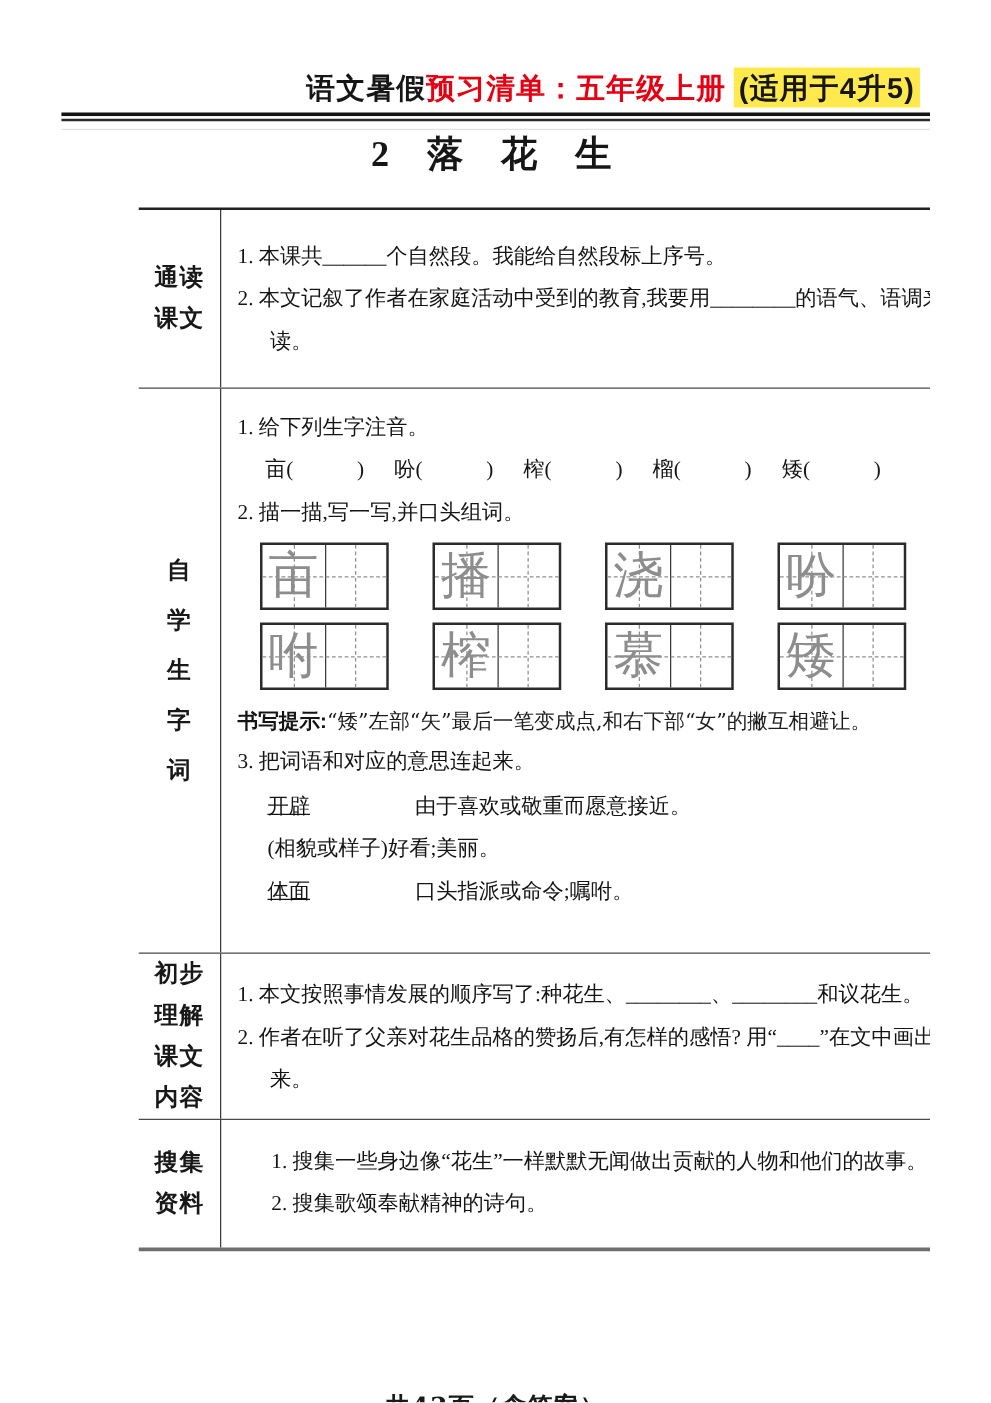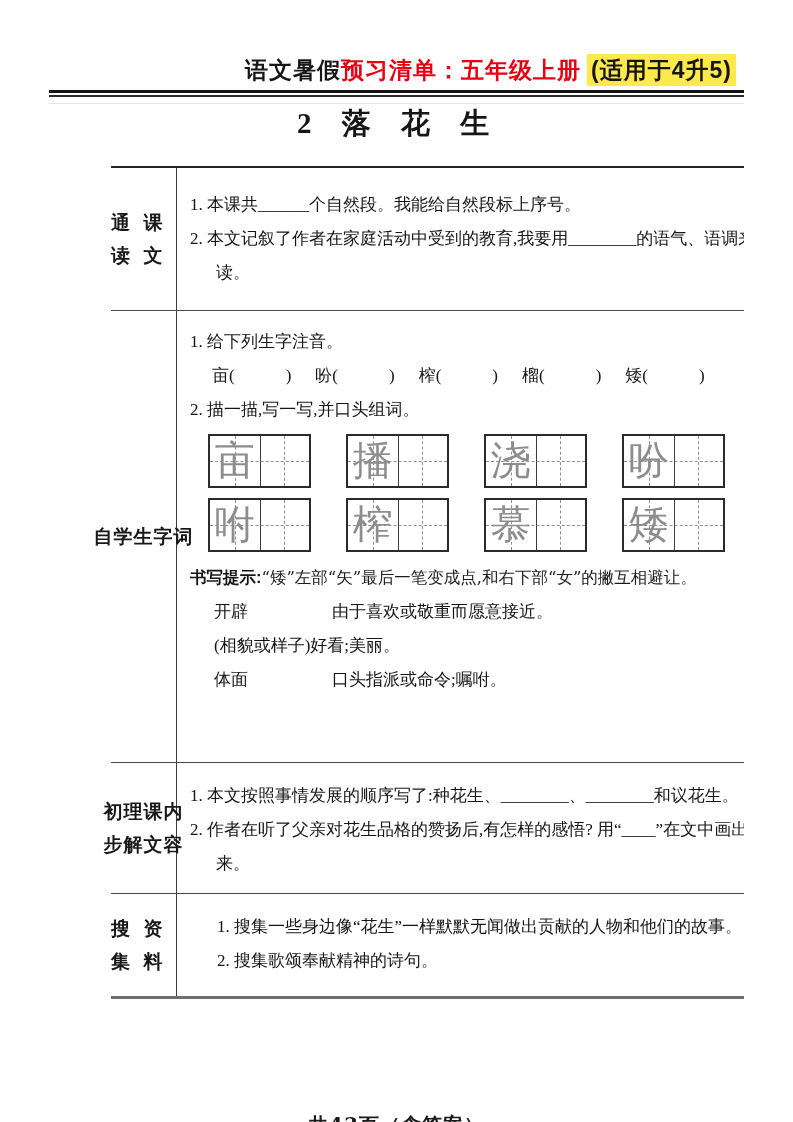--- a/index.html
+++ b/index.html
@@ -31,21 +31,21 @@
   }
   
   .sheet {
     margin:22px 0 0 62px; width:656px;
     border-top:2px solid #222222; border-bottom:3px solid #6f6f6f;
   }
   .row { display:flex; border-bottom:1.5px solid #4a4a4a; }
   .row:last-child { border-bottom:none; }
   .cell-label {
     width:66px; flex:0 0 66px; border-right:1.5px solid #3c3c3c;
-    display:flex; flex-direction:row; justify-content:center; align-items:center;
+    display:flex; flex-direction:column; justify-content:center; align-items:center;
     font-family:"Liberation Sans", sans-serif; font-weight:bold;
     font-size:19px; color:#181818; letter-spacing:1px;
   }
   .cell-label span { display:block; line-height:33px; }
   .cell-label.tall span { line-height:40px; }
   .cell-content { flex:1 1 auto; padding:0 0 0 13px; font-size:17px; line-height:34px; }
   .row-1 { min-height:143px; }
   .row-2 { min-height:452px; }
   .row-3 { min-height:131px; }
   .row-4 { min-height:102px;gap:27px; }
@@ -73,21 +73,21 @@
     text-align:center; font-size:40px; line-height:1; color:#8d8d8d; z-index:2;
     font-family:"DejaVu Serif", serif;
   }
   
   .tip { margin-top:2px; font-size:16.5px; line-height:30px; }
   .tip b { font-family:"Liberation Sans", sans-serif; font-weight:bold; color:#141414; }
   .tip .kai { font-family:"DejaVu Serif", serif; color:#1c1c1c; }
   
   .match { margin:2px 0 0 24px; }
   .match-row { display:flex; line-height:34px; }
-  .m-word { width:118px; flex:0 0 118px; }
+  .m-word { width:118px; flex:0 0 118px;text-decoration:underline; }
   .m-def { flex:1; }
   
   .footer {
     position:absolute; left:0; right:0; top:1112px; text-align:center;
     font-family:"DejaVu Serif", serif; font-weight:bold;
     font-size:20px; color:#1a1a1a; letter-spacing:1px;
   }
 </style>
 </head>
 <body>
@@ -199,20 +199,21 @@
                 <i class="gv-q1"></i>
                 <i class="gv-mid"></i>
                 <i class="gv-q3"></i>
                 <i class="gh-mid"></i>
               </div>
           </div>
         </div>
 
         <p class="tip"><b>书写提示:</b><span class="kai">“矮”左部“矢”最后一笔变成点,和右下部“女”的撇互相避让。</span></p>
 
+        <p class="item">3. 把词语和对应的意思连起来。</p>
 
         <div class="match">
           <div class="match-row">
             <span class="m-word">开辟</span>
             <span class="m-def">由于喜欢或敬重而愿意接近。</span>
           </div>
           <div class="match-row">
             <span class="m-def">(相貌或样子)好看;美丽。</span>
           </div>
           <div class="match-row">

